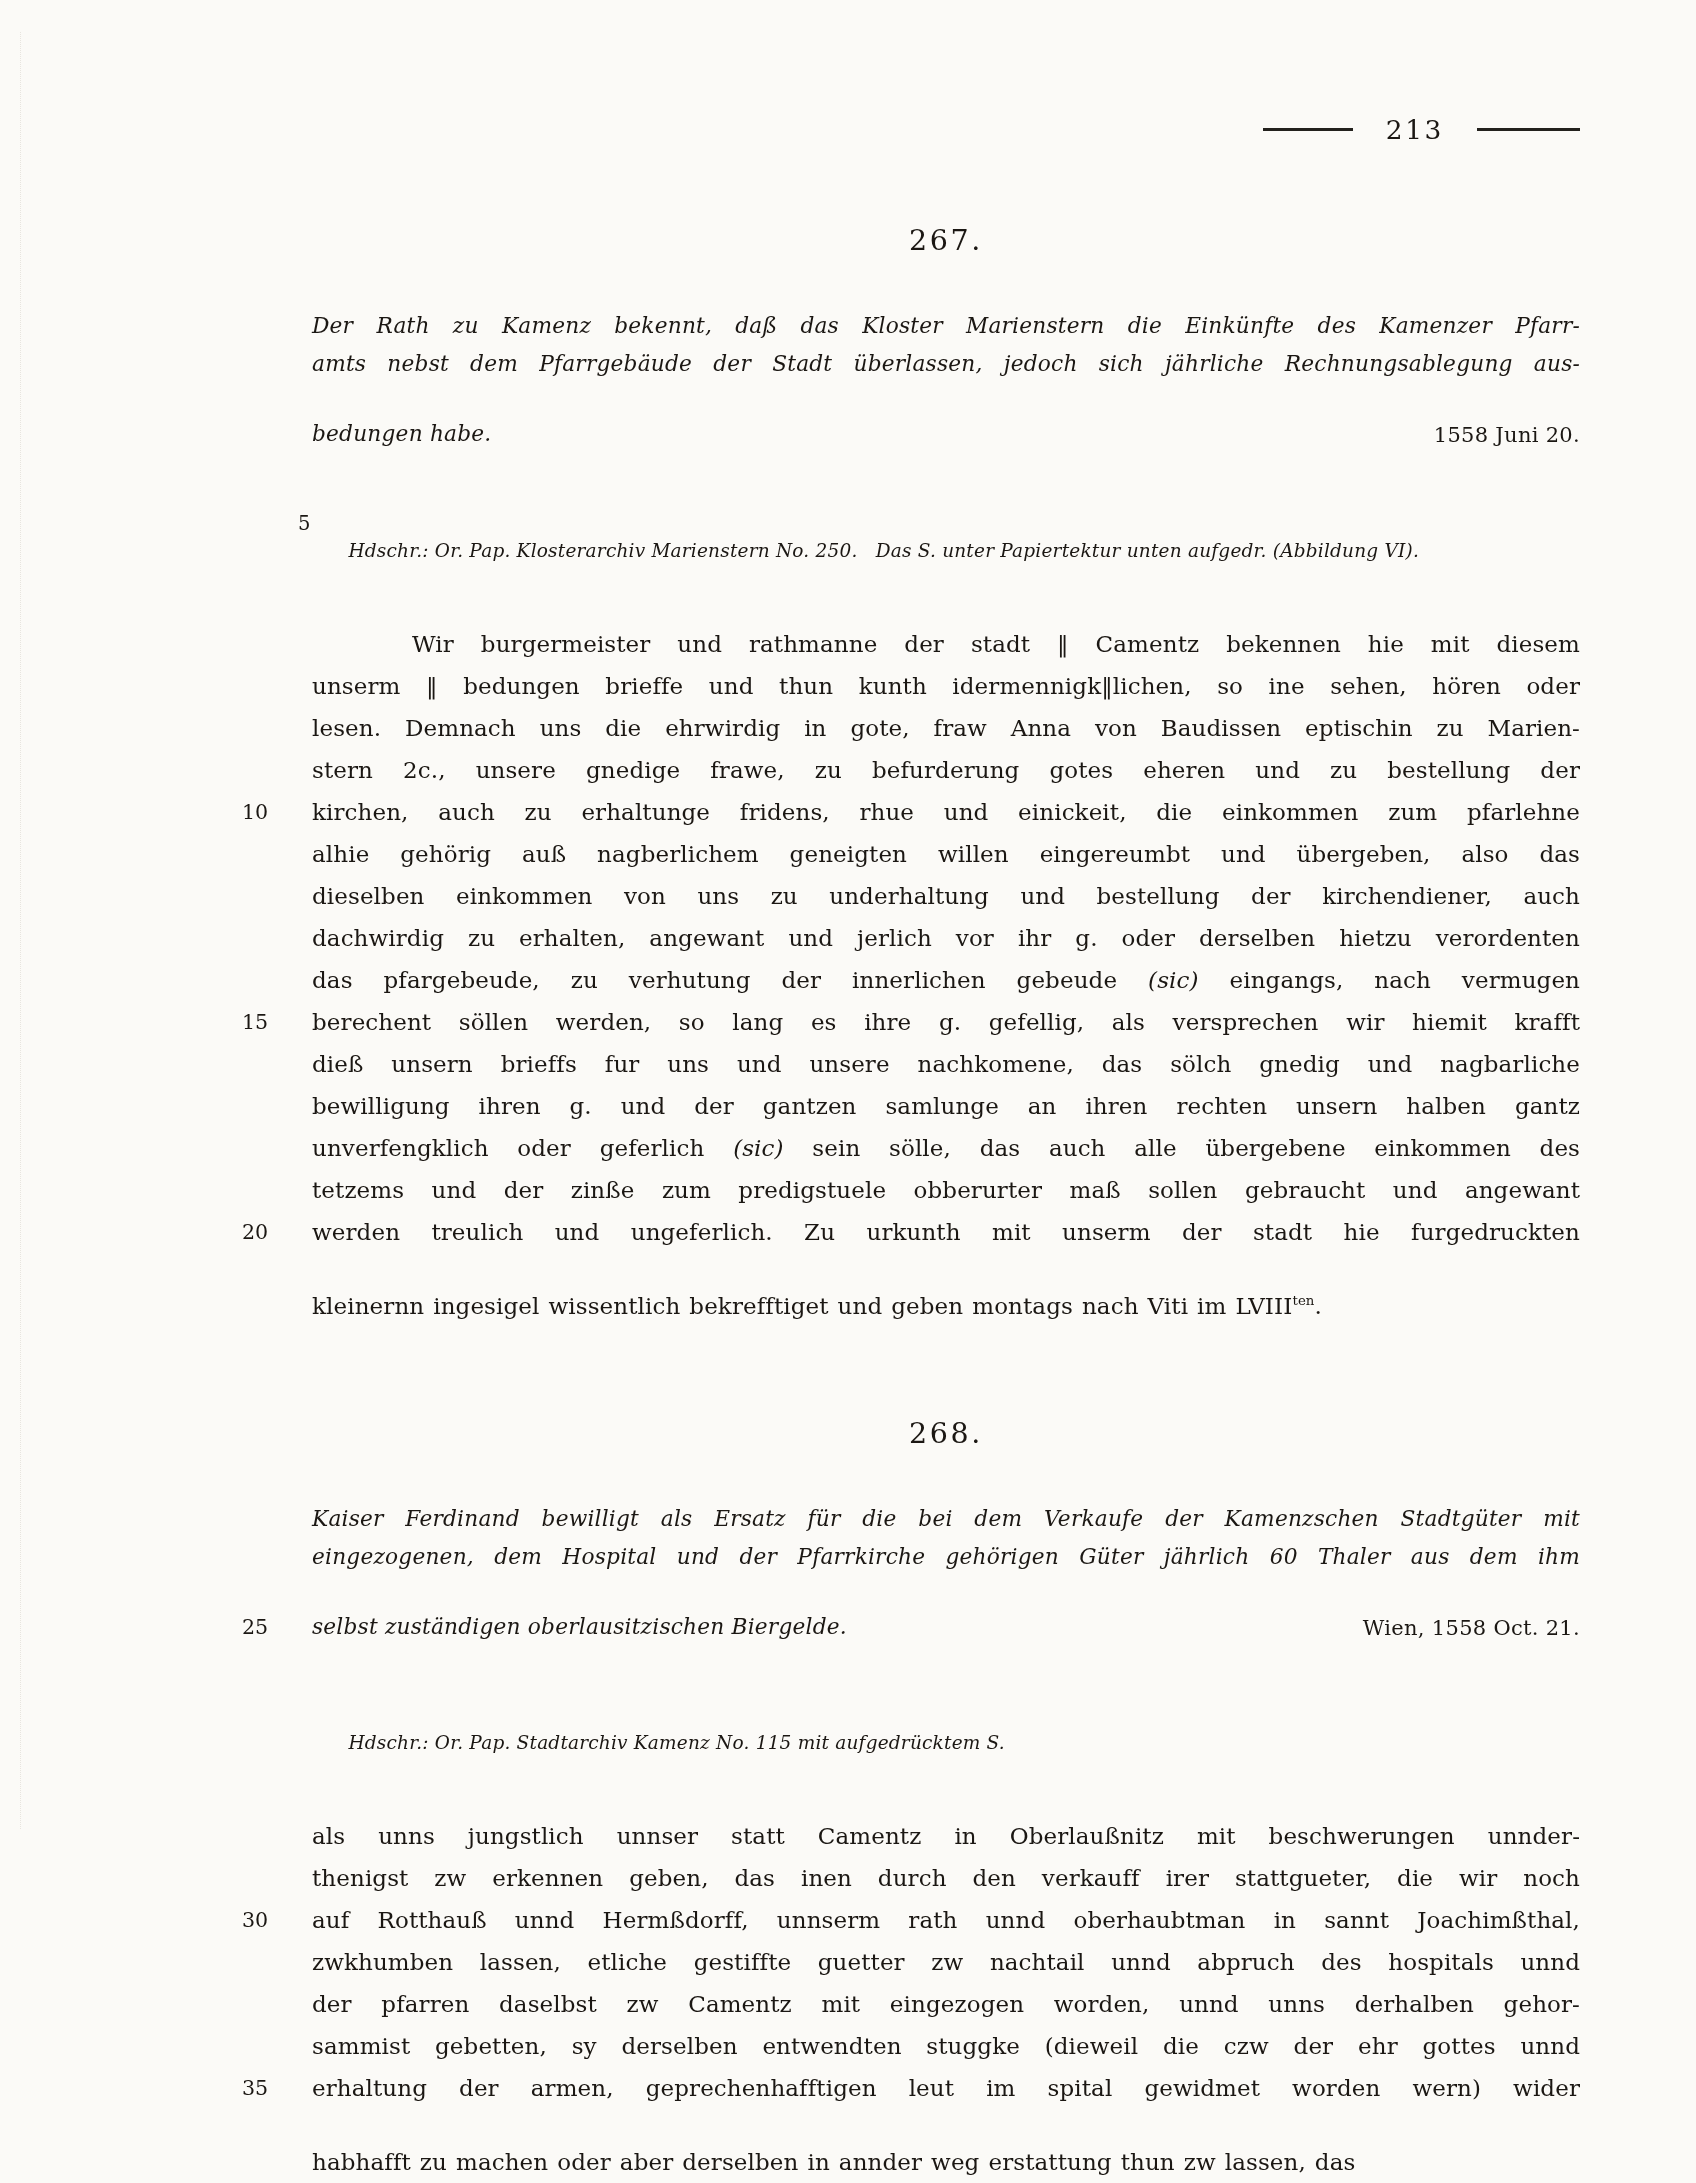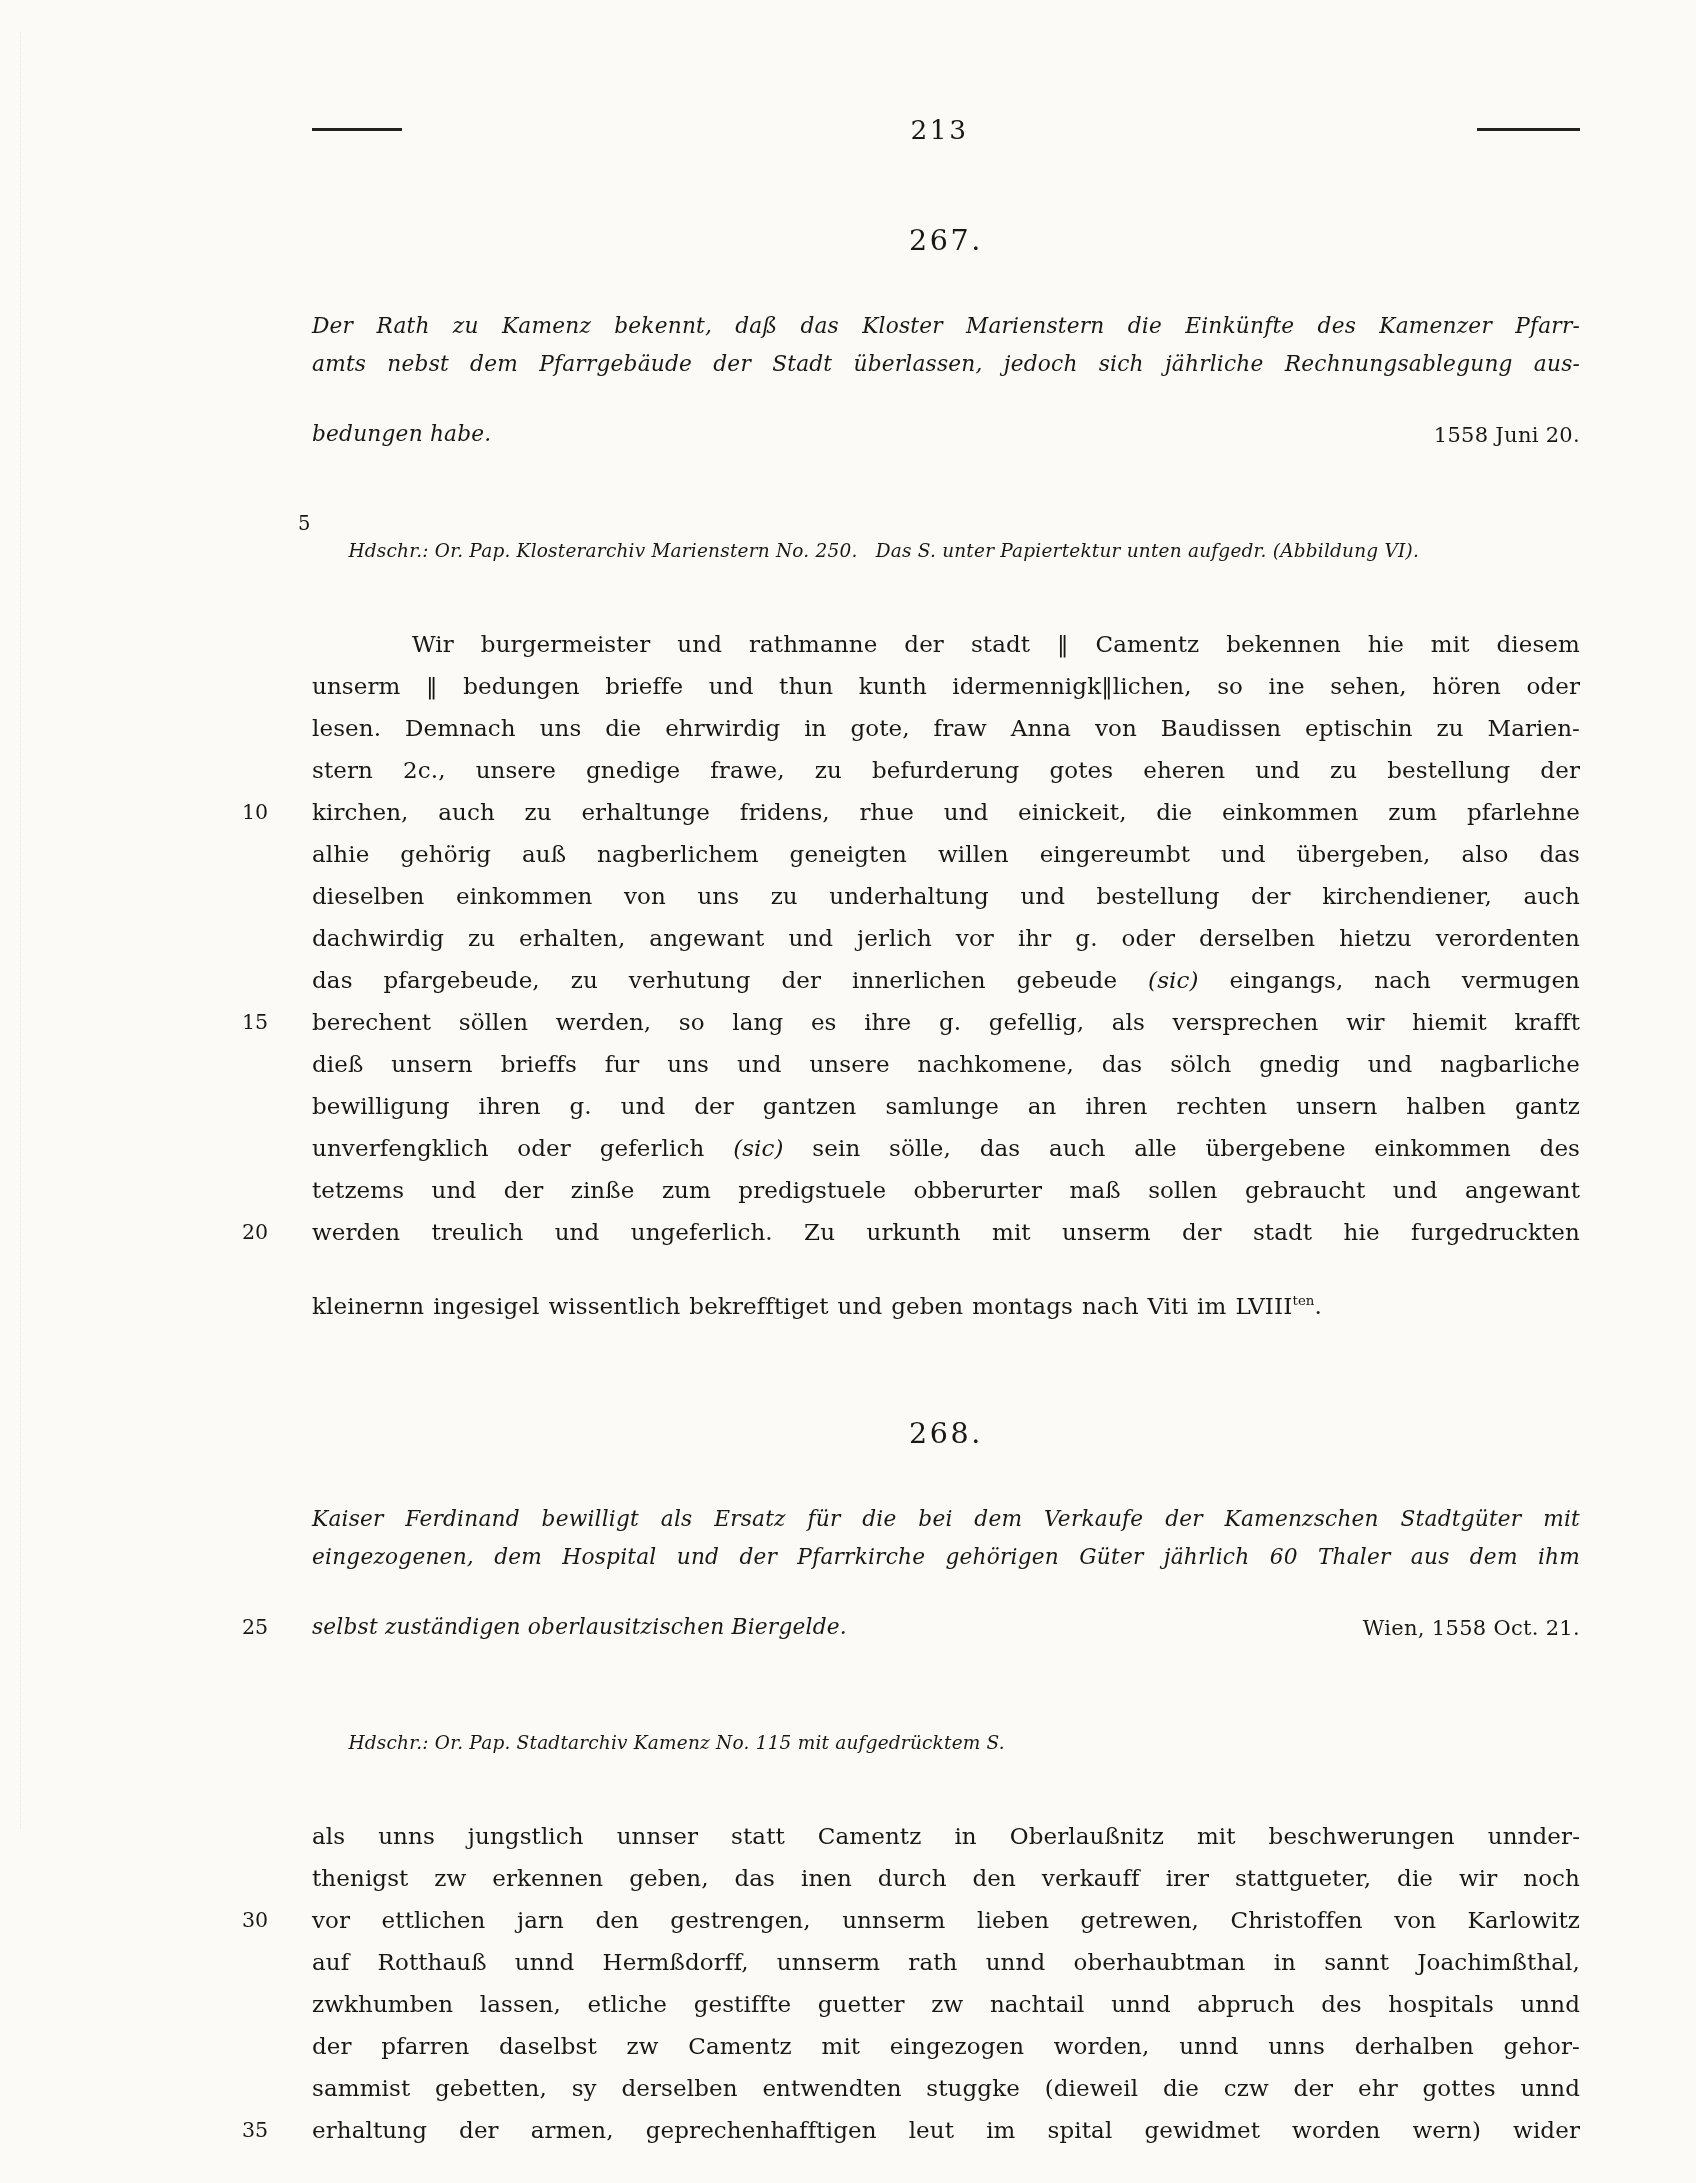--- a/index.html
+++ b/index.html
@@ -15,21 +15,21 @@
     width:1696px;height:2183px;
     padding:114px 116px 0 312px;
     overflow:hidden;
     background:#fbfaf7;
   }
   .scan-edge{
     position:absolute;left:20px;top:32px;height:1797px;width:0;
     border-left:1.6px dotted #d9d5cc;opacity:.55;
   }
   .page-header{
-    display:flex;align-items:center;justify-content:space-between;gap:33px;
+    display:flex;align-items:center;justify-content:flex-end;gap:33px;
     font-size:26.4px;letter-spacing:2.6px;
     margin-bottom:79px;
   }
   .rule{height:2.6px;background:#23211d;}
   .rule-l{width:90px;}
   .rule-r{width:103px;}
   .entry-heading{
     font-size:28.5px;font-weight:400;letter-spacing:2.6px;
     text-align:center;margin:0 0 50px 0;
   }
@@ -196,21 +196,20 @@
         <div class="line">
           <span class="lnum"></span>
           <span>als unns jungstlich unnser statt Camentz in Oberlaußnitz mit beschwerungen unnder-</span>
         </div>
         <div class="line">
           <span class="lnum"></span>
           <span>thenigst zw erkennen geben, das inen durch den verkauff irer stattgueter, die wir noch</span>
         </div>
         <div class="line">
           <span class="lnum">30</span>
-          <span>vor ettlichen jarn den gestrengen, unnserm lieben getrewen, Christoffen von Karlowitz</span>
         </div>
         <div class="line">
           <span class="lnum"></span>
           <span>auf Rotthauß unnd Hermßdorff, unnserm rath unnd oberhaubtman in sannt Joachimßthal,</span>
         </div>
         <div class="line">
           <span class="lnum"></span>
           <span>zwkhumben lassen, etliche gestiffte guetter zw nachtail unnd abpruch des hospitals unnd</span>
         </div>
         <div class="line">

